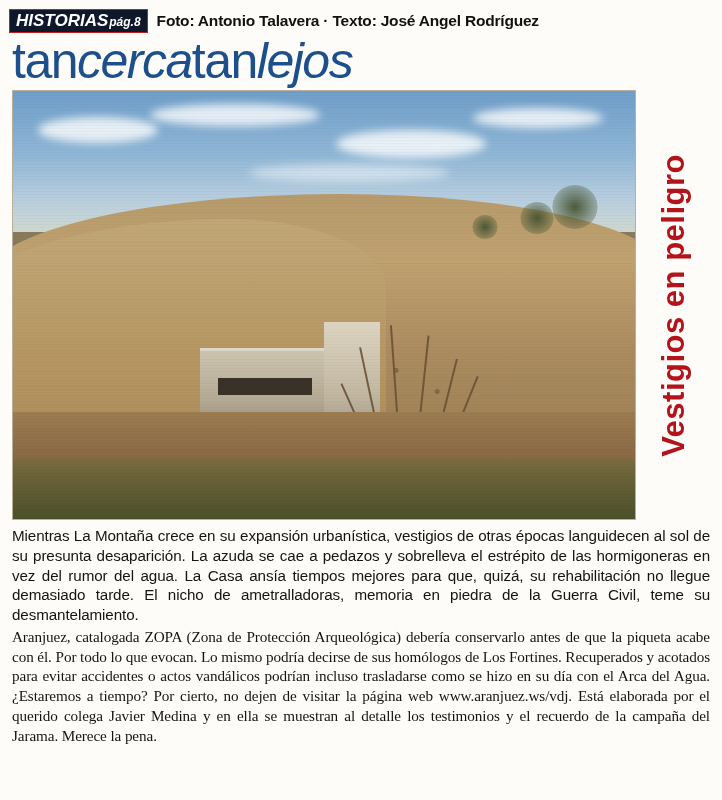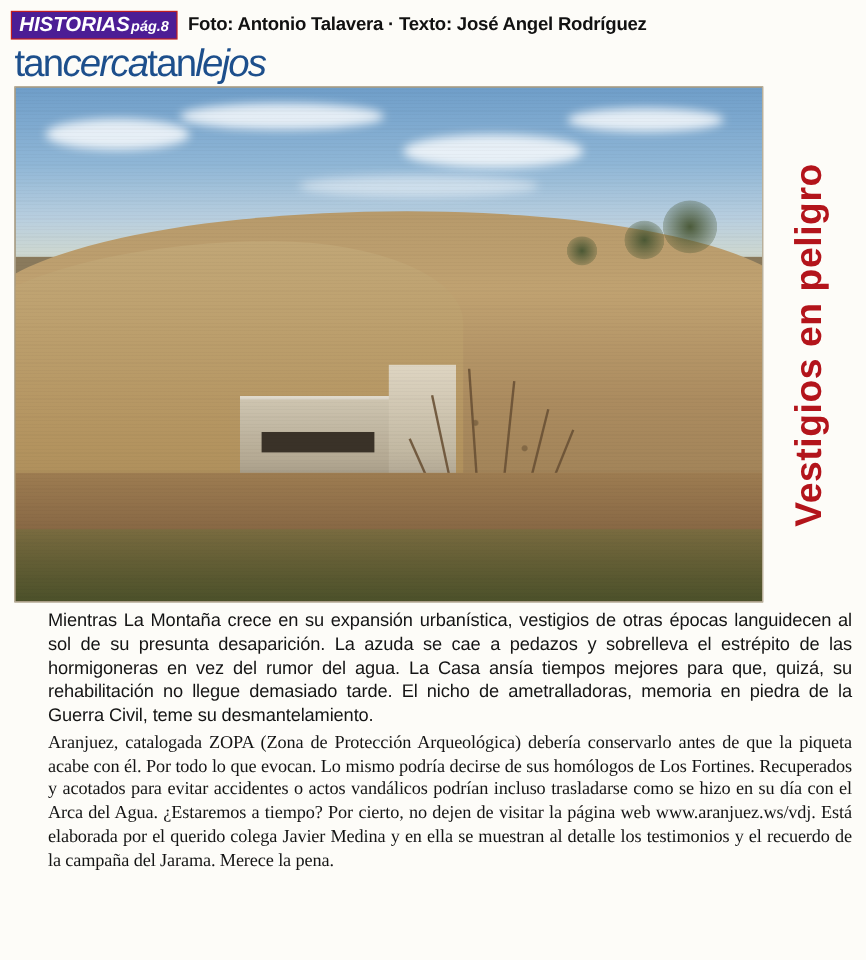--- a/index.html
+++ b/index.html
@@ -25,21 +25,21 @@
   }
 
   
   .header-row {
     display: flex;
     align-items: center;
     padding: 10px 8px 2px 10px;
     gap: 10px;
   }
   .section-badge {
-    background: #4c1d95;
+    background: #0f172a;
     color: #ffffff;
     font-weight: bold;
     font-style: italic;
     font-size: 17px;
     letter-spacing: 0px;
     padding: 2px 6px 3px 6px;
     display: inline-flex;
     align-items: baseline;
     line-height: 1;
     white-space: nowrap;
@@ -63,21 +63,21 @@
     white-space: nowrap;
     letter-spacing: -0.2px;
     text-align: center;
   }
 
   
   .title-wrap {
     padding: 2px 0 4px 12px;
   }
   .main-title {
-    font-size: 32px;
+    font-size: 50px;
     line-height: 1;
     color: #1d4f8c;
     white-space: nowrap;
     letter-spacing: -1.5px;
   }
   .main-title .t-reg {
     font-weight: normal;
   }
   .main-title .t-ital {
     font-style: italic;
@@ -227,21 +227,20 @@
   }
 
   
   .body-text {
     padding: 6px 12px 4px 12px;
     font-size: 15.2px;
     line-height: 1.30;
     color: #141414;
     text-align: justify;
     letter-spacing: -0.1px;
-    margin-left: 28px;
   }
   .body-text p {
     margin: 0 0 0.5px 0;
   }
   .body-text p + p {
     margin-top: 2px;
     font-family: Liberation Serif, serif;
   }
 </style>
 </head>

